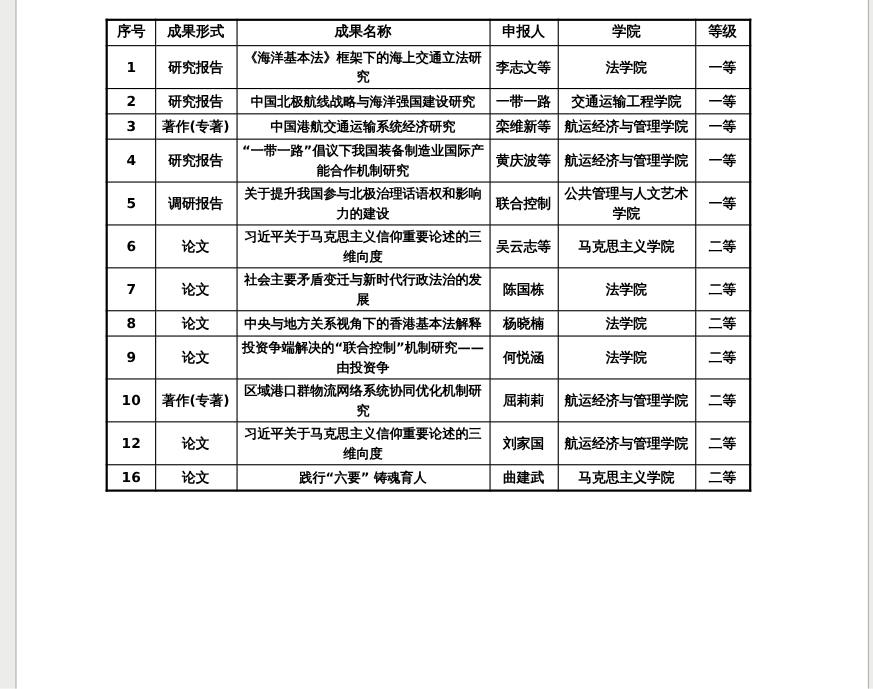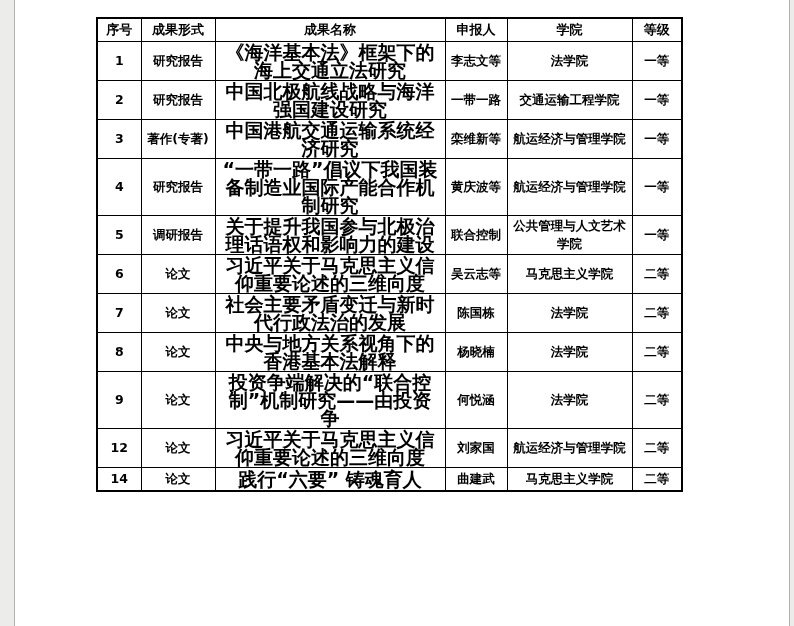--- a/index.html
+++ b/index.html
@@ -41,21 +41,21 @@
     font-size: 13px;
     height: 20px;
     line-height: 18px;
   }
   .results-table td {
     font-size: 12.5px;
     height: 20px;
     line-height: 18px;
   }
   .results-table td.name-cell {
-    font-size: 19px;
+    font-size: 12px;
     margin-top: 44px;
   }
 </style>
 </head>
 <body>
 
 <div class="margin-strip left"></div>
 <div class="margin-strip right"></div>
 
 <div class="page">
@@ -145,29 +145,37 @@
   </tr>
         <tr>
     <td>9</td>
     <td>论文</td>
     <td class="name-cell">投资争端解决的“联合控制”机制研究——由投资争</td>
     <td>何悦涵</td>
     <td>法学院</td>
     <td>二等</td>
   </tr>
         <tr>
+    <td>10</td>
+    <td>著作(专著)</td>
+    <td class="name-cell">区域港口群物流网络系统协同优化机制研究</td>
+    <td>屈莉莉</td>
+    <td>航运经济与管理学院</td>
+    <td>二等</td>
+  </tr>
+        <tr>
     <td>12</td>
     <td>论文</td>
     <td class="name-cell">习近平关于马克思主义信仰重要论述的三维向度</td>
     <td>刘家国</td>
     <td>航运经济与管理学院</td>
     <td>二等</td>
   </tr>
         <tr>
-    <td>14</td>
+    <td>16</td>
     <td>论文</td>
     <td class="name-cell">践行“六要” 铸魂育人</td>
     <td>曲建武</td>
     <td>马克思主义学院</td>
     <td>二等</td>
   </tr>
       </tbody>
   </table>
 </div>
 

